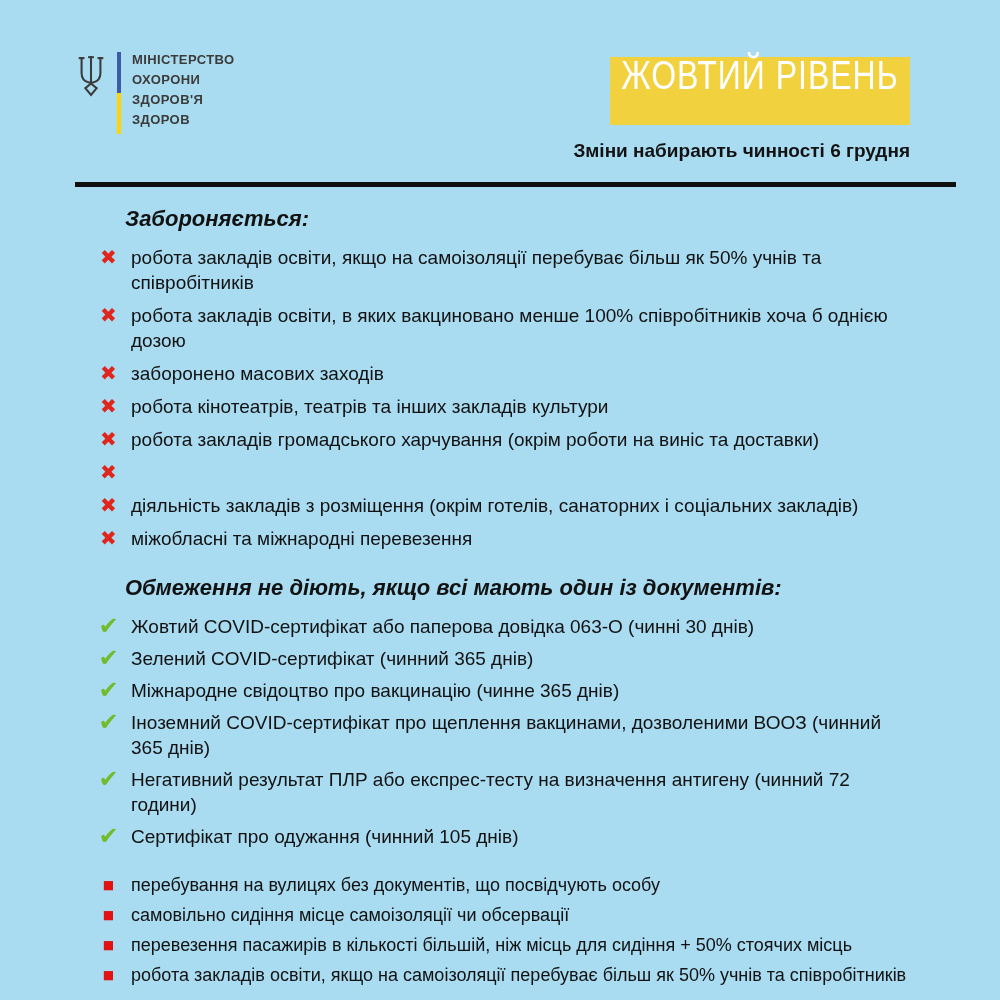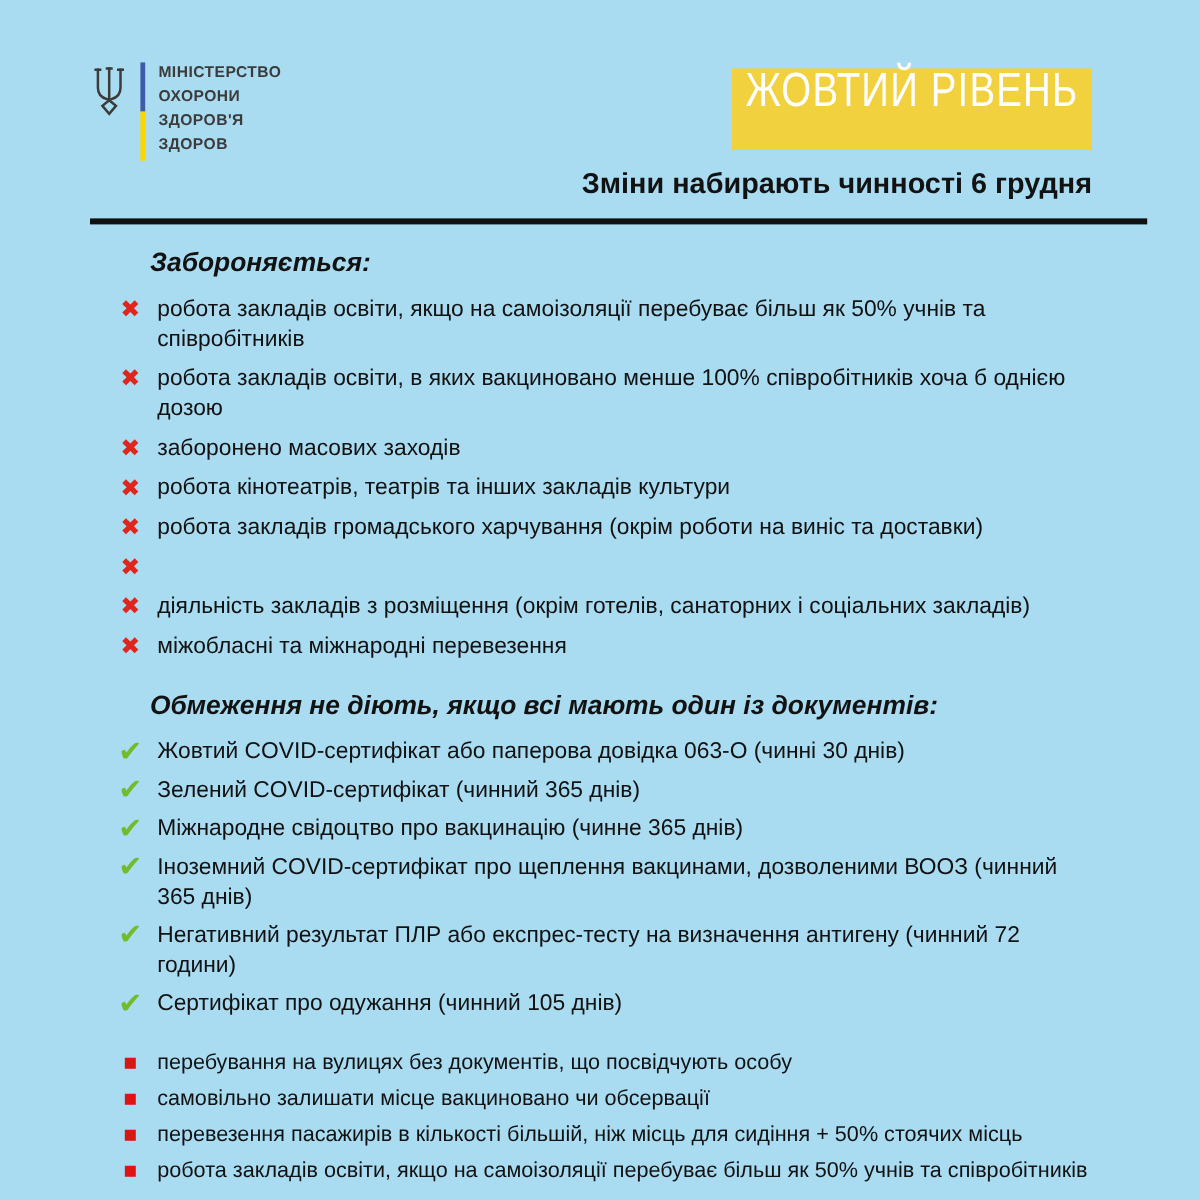--- a/index.html
+++ b/index.html
@@ -25,21 +25,21 @@
     position:absolute;left:610px;top:57px;width:300px;height:68px;
     background:#F2D13F;color:#FFFFFF;
     display:flex;align-items:flex-start;justify-content:center;
   }
   .badge span{
     display:inline-block;font-size:32px;letter-spacing:1px;font-weight:400;
     transform:scaleY(1.25);transform-origin:center;white-space:nowrap;
   }
   .note{
     position:absolute;right:90px;top:140px;
-    font-size:24px;font-weight:700;white-space:nowrap;color:#121212;
+    font-size:19px;font-weight:700;white-space:nowrap;color:#121212;
   }
   .rule{position:absolute;left:75px;top:182px;width:881px;height:5px;background:#101010;}
 
   
   .content{position:absolute;left:75px;top:206px;width:885px;}
   .section{margin-top:0;}
   .section + .section{margin-top:24px;}
   .section-heading{font-size:22px;font-weight:700;margin:0 0 13px 50px;color:#121212;font-style:italic;}
   .section ul{list-style:none;margin:0;padding:0 0 0 20px;}
   .section li{
@@ -160,21 +160,21 @@
     </section>
 
     <section class="section" id="section-2">
       <ul>
           <li>
             <span class="bullet square" style="color: rgb(224, 18, 18);">■</span>
             <span class="item-text">перебування на вулицях без документів, що посвідчують особу</span>
           </li>
           <li>
             <span class="bullet square" style="color: rgb(224, 18, 18);">■</span>
-            <span class="item-text">самовільно залишати місце вакциновано чи обсервації</span>
+            <span class="item-text">самовільно сидіння місце самоізоляції чи обсервації</span>
           </li>
           <li>
             <span class="bullet square" style="color: rgb(224, 18, 18);">■</span>
             <span class="item-text">перевезення пасажирів в кількості більшій, ніж місць для сидіння + 50% стоячих місць</span>
           </li>
           <li>
             <span class="bullet square" style="color: rgb(224, 18, 18);">■</span>
             <span class="item-text">робота закладів освіти, якщо на самоізоляції перебуває більш як 50% учнів та співробітників</span>
           </li>
         </ul>

